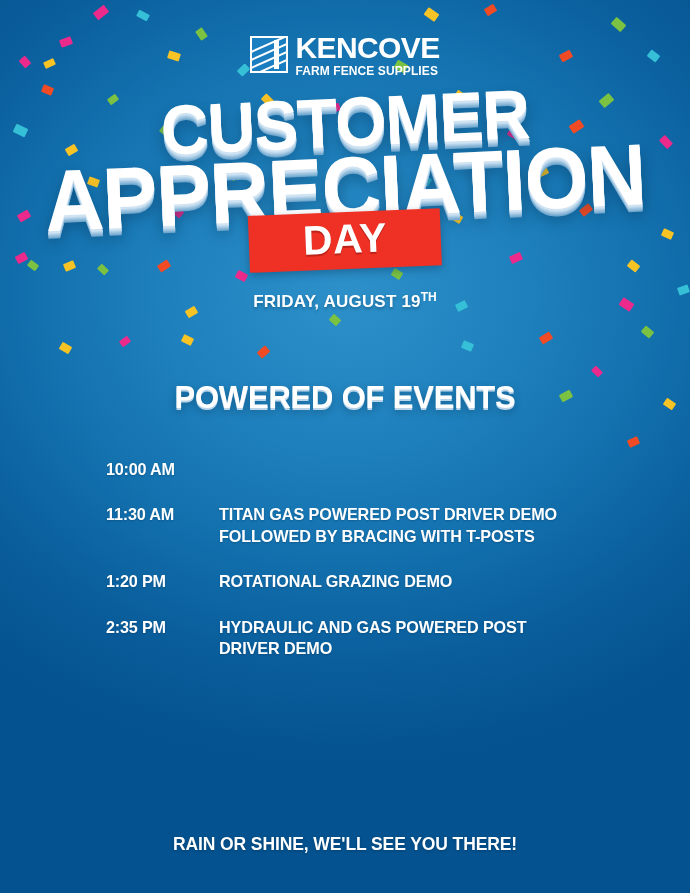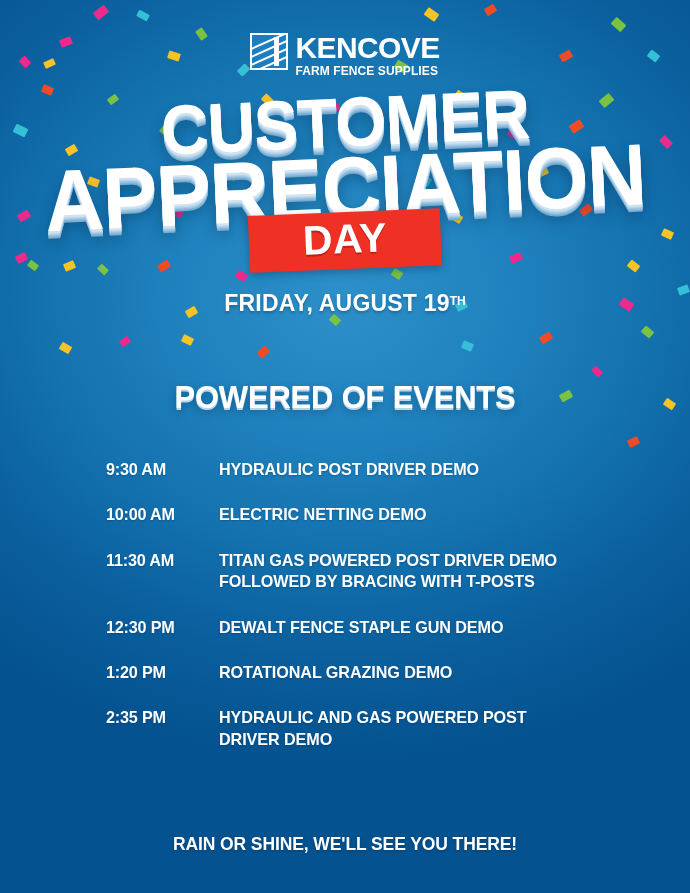--- a/index.html
+++ b/index.html
@@ -28,21 +28,21 @@
   
   #logo-block {
     position: absolute;
     left: 0; right: 0;
     top: 33px;
     display: flex;
     justify-content: center;
     align-items: flex-start;
     z-index: 5;
   }
-  #logo-inner { display: flex; align-items: flex-start; gap: 7px; }
+  #logo-inner { display: flex; align-items: center; gap: 7px; }
   #logo-mark {
     width: 38px; height: 37px;
     border: 2.5px solid #ffffff;
     background: #1a7ec0;
     position: relative;
     overflow: hidden;
     flex: 0 0 auto;
   }
   #logo-mark .wire {
     position: absolute;
@@ -106,21 +106,21 @@
 
   
   #date-line {
     position: absolute;
     left: 0; right: 0;
     top: 290px;
     text-align: center;
     z-index: 5;
   }
   #date-text {
-    font-size: 23px; font-weight: bold; color: #ffffff;
+    font-size: 17px; font-weight: bold; color: #ffffff;
     letter-spacing: 0.2px;
     text-shadow: 0 2px 3px rgba(2,40,70,0.35);
   }
   #date-sup {
     font-size: 12px; font-weight: bold; color: #ffffff;
     vertical-align: super;
   }
 
   
   #schedule-heading {
@@ -280,37 +280,28 @@
   <div id="date-line">
     <span id="date-text">FRIDAY, AUGUST 19</span><span id="date-sup">TH</span>
   </div>
 
   <div id="schedule-heading">
     <span id="schedule-heading-text">POWERED OF EVENTS</span>
   </div>
 
   <div id="schedule-list">
       <div class="sched-row">
-        <div class="sched-time">9:30 AM</div>
-        <div class="sched-desc">HYDRAULIC POST DRIVER DEMO</div>
-      </div>
-      <div class="sched-row">
         <div class="sched-time">10:00 AM</div>
-        <div class="sched-desc">ELECTRIC NETTING DEMO</div>
       </div>
       <div class="sched-row">
         <div class="sched-time">11:30 AM</div>
         <div class="sched-desc">TITAN GAS POWERED POST DRIVER DEMO
 FOLLOWED BY BRACING WITH T-POSTS</div>
       </div>
       <div class="sched-row">
-        <div class="sched-time">12:30 PM</div>
-        <div class="sched-desc">DEWALT FENCE STAPLE GUN DEMO</div>
-      </div>
-      <div class="sched-row">
         <div class="sched-time">1:20 PM</div>
         <div class="sched-desc">ROTATIONAL GRAZING DEMO</div>
       </div>
       <div class="sched-row">
         <div class="sched-time">2:35 PM</div>
         <div class="sched-desc">HYDRAULIC AND GAS POWERED POST
 DRIVER DEMO</div>
       </div>
     </div>
 

